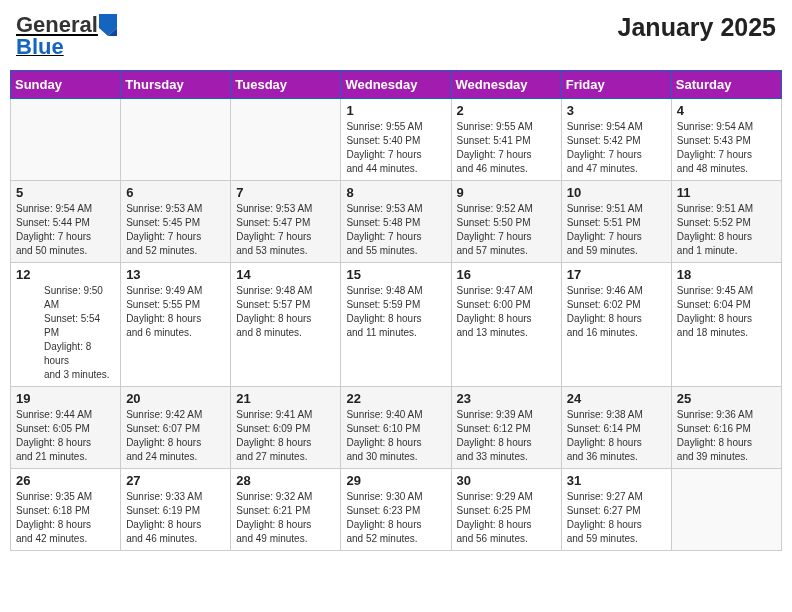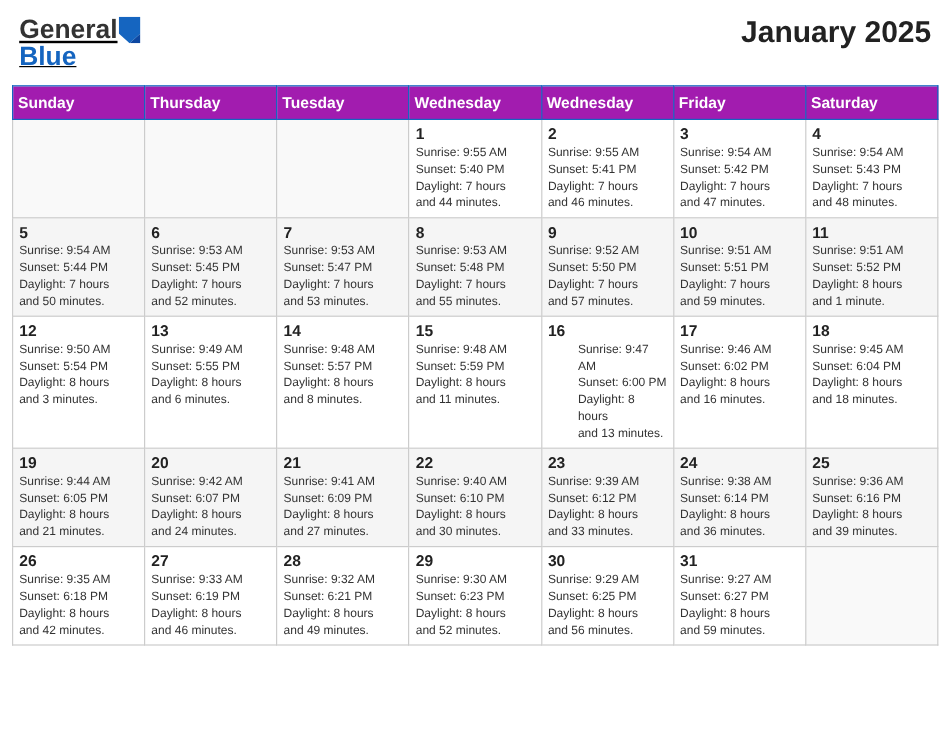--- a/index.html
+++ b/index.html
@@ -207,21 +207,21 @@
           <span class="day-num">11</span>
           <div class="day-info" style="white-space: pre-line;">Sunrise: 9:51 AM
 Sunset: 5:52 PM
 Daylight: 8 hours
 and 1 minute.</div>
         </td>
       </tr>
       <tr>
         <td>
           <span class="day-num">12</span>
-          <div class="day-info" style="white-space: pre-line;">Sunrise: 9:50 AM
+          <div class="day-info" style="white-space: pre-line; margin-left: 28px;">Sunrise: 9:50 AM
 Sunset: 5:54 PM
 Daylight: 8 hours
 and 3 minutes.</div>
         </td>
         <td>
           <span class="day-num">13</span>
           <div class="day-info" style="white-space: pre-line;">Sunrise: 9:49 AM
 Sunset: 5:55 PM
 Daylight: 8 hours
 and 6 minutes.</div>
@@ -235,21 +235,21 @@
         </td>
         <td>
           <span class="day-num">15</span>
           <div class="day-info" style="white-space: pre-line;">Sunrise: 9:48 AM
 Sunset: 5:59 PM
 Daylight: 8 hours
 and 11 minutes.</div>
         </td>
         <td>
           <span class="day-num">16</span>
-          <div class="day-info" style="white-space: pre-line; margin-left: 25px;">Sunrise: 9:47 AM
+          <div class="day-info" style="white-space: pre-line;">Sunrise: 9:47 AM
 Sunset: 6:00 PM
 Daylight: 8 hours
 and 13 minutes.</div>
         </td>
         <td>
           <span class="day-num">17</span>
           <div class="day-info" style="white-space: pre-line;">Sunrise: 9:46 AM
 Sunset: 6:02 PM
 Daylight: 8 hours
 and 16 minutes.</div>

